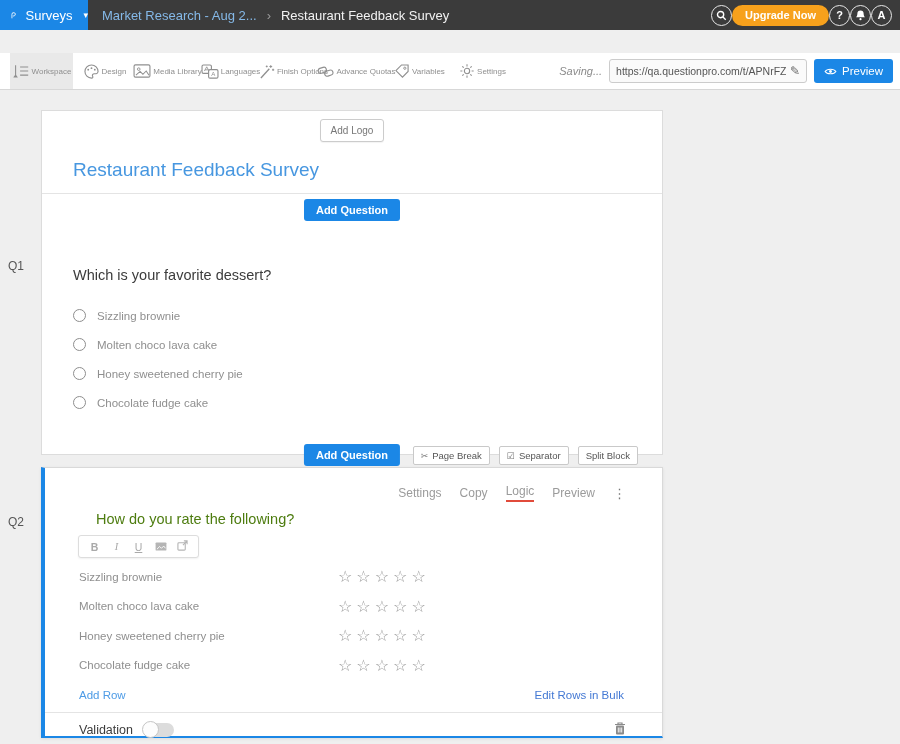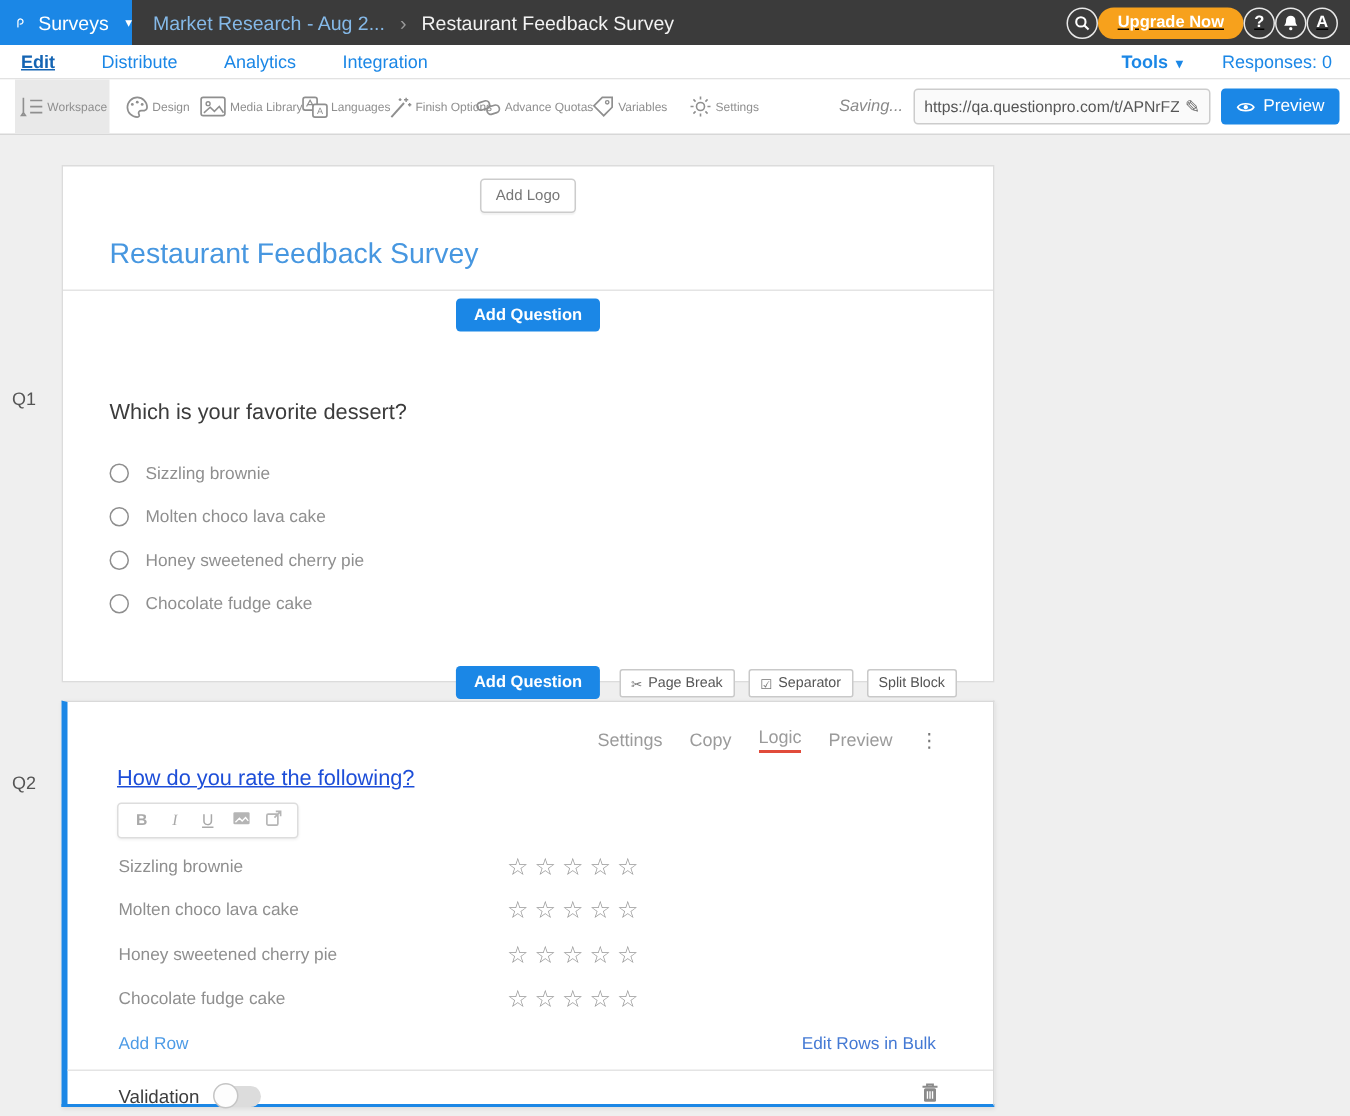--- a/index.html
+++ b/index.html
@@ -10,21 +10,21 @@
   
   .navbar { position:absolute; left:0; top:0; width:900px; height:30px; background:#3b3b3b; display:flex; align-items:center; }
   .logo-block { width:88px; height:30px; background:#1b87e6; display:flex; align-items:center; padding-left:10px; gap:9px; flex:none; }
   .logo-mark { width:16px; height:18px; }
   .surveys-label { color:#fff; font-size:13px; }
   .caret { font-size:9px; color:#fff; margin-left:2px; }
   .breadcrumb { display:flex; align-items:center; gap:10px; padding-left:14px; font-size:13px; }
   .crumb-parent { color:#85b9e8; }
   .crumb-sep { color:#9a9a9a; font-size:13px; }
   .crumb-current { color:#f2f2f2; }
-  .nav-right { margin-left:auto; display:flex; align-items:center; gap:0; padding-right:8px;text-decoration:underline; }
+  .nav-right { margin-left:auto; display:flex; align-items:center; gap:0; padding-right:8px; }
   .nav-circle { width:21px; height:21px; border:1.6px solid #e8e8e8; border-radius:50%; display:flex; align-items:center; justify-content:center; color:#fff; font-size:11px; font-weight:bold; }
   .upgrade-btn { background:#f7a11c; color:#fff; font-size:11px; font-weight:bold; border:none; border-radius:11px; height:21px; padding:0 13px; }
 
   
   .subnav { position:absolute; left:0; top:30px; width:900px; height:23px; background:#fff; border-bottom:1px solid #e2e2e2; display:flex; align-items:center; padding:0 12px 0 14px; font-size:12px; }
   .subnav-tabs { display:flex; gap:31px; }
   .subnav-tab { color:#1b87e6; cursor:pointer; }
   .subnav-tab.active { text-decoration:underline; font-weight:bold; color:#1464b3; }
   .subnav-right { margin-left:auto; display:flex; gap:26px; align-items:center; }
   .tools-label { color:#1b87e6; font-weight:bold; }
@@ -64,21 +64,21 @@
   .block-btn-group { position:absolute; right:24px; top:2px; display:flex; gap:9px; }
   .block-btn { background:#fff; border:1px solid #c9c9c9; border-radius:2px; font-size:9.5px; color:#555; padding:3px 7px; display:flex; align-items:center; gap:4px; }
   .block-btn .bicon { font-size:9px; color:#777; }
 
   
   .card2 { position:absolute; left:41px; top:467px; width:622px; height:271px; background:#fff; border-top:1px solid #d9d9d9; border-right:1px solid #d9d9d9; border-left:4px solid #1b87e6; border-bottom:2px solid #1b87e6; box-shadow:0 1px 3px rgba(0,0,0,0.08); }
   .q2-actions { display:flex; justify-content:flex-end; align-items:center; gap:18px; padding:16px 36px 0 0; font-size:12px; color:#9b9b9b; }
   .q2-action { color:#9b9b9b; }
   .q2-action.logic { border-bottom:2px solid #e14b3b; padding-bottom:2px; }
   .dots-menu { color:#777; font-size:13px; letter-spacing:0; }
-  .q2-title { margin:9px 0 0 33px; font-size:14.5px; color:#1d4ed8;text-decoration:underline; }
+  .q2-title { margin:9px 0 0 51px; font-size:14.5px; color:#4d7c0f; }
   .fmtbar { margin:8px 0 0 33px; display:inline-flex; align-items:center; gap:11px; border:1px solid #ddd; border-radius:3px; background:#fff; padding:4px 10px; box-shadow:0 1px 2px rgba(0,0,0,0.06); }
   .fmt-btn { font-size:10.5px; color:#a9a9a9; width:11px; text-align:center; }
   .fmt-b { font-weight:bold; }
   .fmt-i { font-style:italic; font-family:"Liberation Serif", serif; }
   .fmt-u { text-decoration:underline; }
   .matrix { margin-top:4px; }
   .matrix-row { display:flex; align-items:center; height:29.5px; padding-left:34px; }
   .matrix-label { width:259px; font-size:11.5px; color:#8f8f8f; flex:none; }
   .stars { font-size:16px; color:#999; letter-spacing:4px; white-space:nowrap; }
   .row-links { display:flex; justify-content:space-between; align-items:center; padding:9px 38px 0 34px; font-size:11.5px;gap:29px; }
@@ -125,32 +125,20 @@
             <path d="M6 1.5 a3.4 3.4 0 0 1 3.4 3.4 c0 2.6 1 3.4 1.4 4 H1.2 c.4-.6 1.4-1.4 1.4-4 A3.4 3.4 0 0 1 6 1.5 Z" fill="#fff"></path>
             <circle cx="6" cy="11" r="1.2" fill="#fff"></circle>
           </svg>
       </span>
       <span class="nav-circle">
           <span>A</span>
         </span>
     </div>
   </div>
 
-  <div class="subnav">
-    <div class="subnav-tabs">
-      <span class="subnav-tab active">Edit</span>
-      <span class="subnav-tab">Distribute</span>
-      <span class="subnav-tab">Analytics</span>
-      <span class="subnav-tab">Integration</span>
-    </div>
-    <div class="subnav-right">
-      <span class="tools-label"><span>Tools</span> <span class="caret" style="color:#1b87e6;">▾</span></span>
-      <span class="responses-label">Responses: 0</span>
-    </div>
-  </div>
 
   <div class="toolbar">
     <div class="tool-item selected">
       <span class="tool-icon">
           <svg width="18" height="15" viewBox="0 0 20 16">
             <path d="M4 1 v11 M2.6 14 l1.4 -2 l1.4 2 Z" fill="none" stroke="#8f8f8f" stroke-width="1.2"></path>
             <path d="M9 3 h9 M9 7.5 h9 M9 12 h9" stroke="#8f8f8f" stroke-width="1.2"></path>
           </svg>
         </span>
       <span class="tool-label">Workspace</span>

